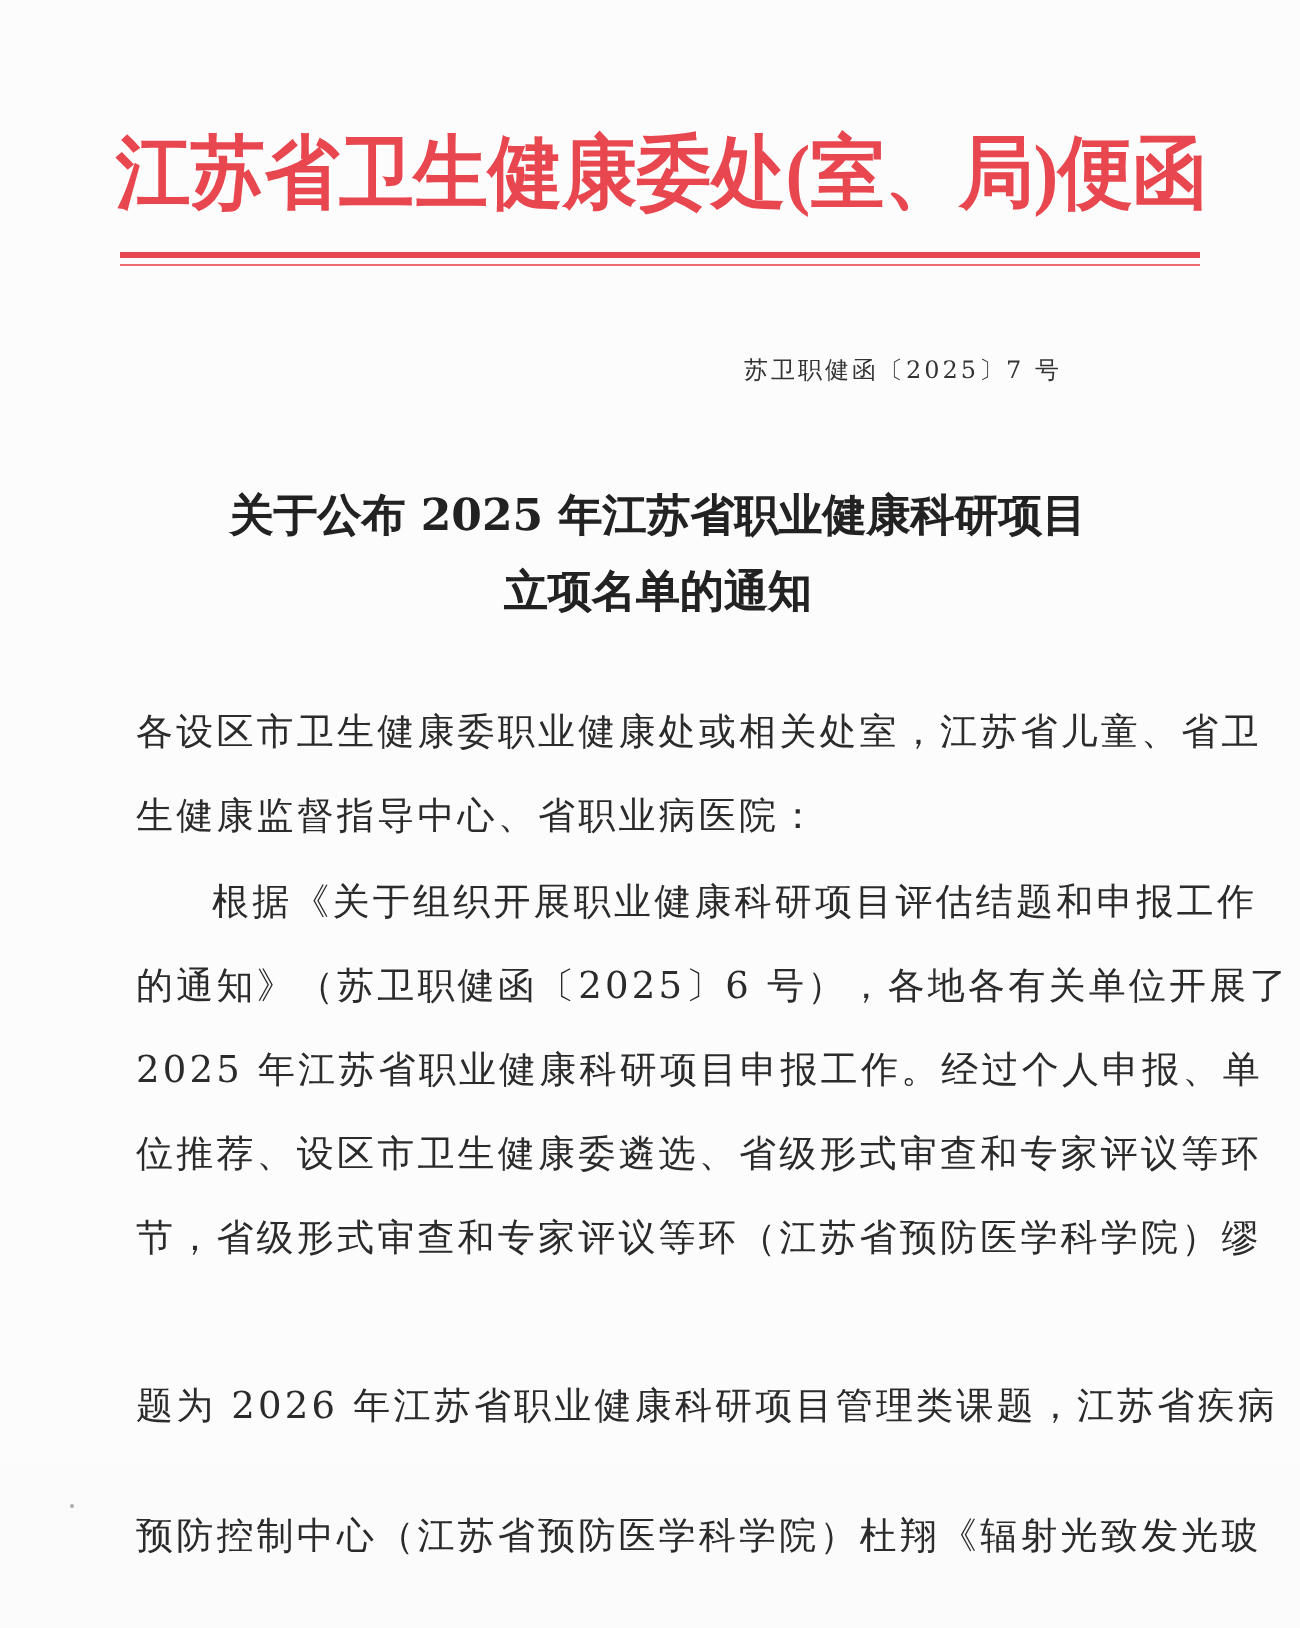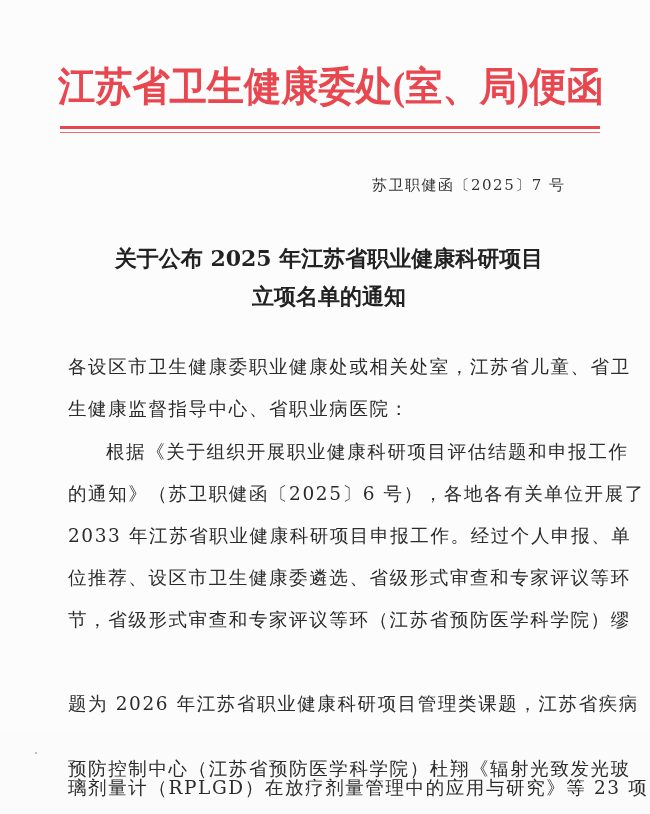--- a/index.html
+++ b/index.html
@@ -50,21 +50,21 @@
     left: 60px;
     top: 132px;
     width: 540px;
     height: 1px;
     background: #ec6a70;
   }
   .docno {
     position: absolute;
     left: 372px;
     top: 172px;
-    font-size: 15px;
+    font-size: 12px;
     line-height: 26px;
     color: #333;
     letter-spacing: 1.5px;
     white-space: nowrap;
   }
   .title {
     position: absolute;
     left: 0;
     width: 650px;
     text-align: center;
@@ -112,21 +112,20 @@
   <div class="docno">苏卫职健函〔2025〕7 号</div>
 
   <div class="title l1">关于公布 2025 年江苏省职业健康科研项目</div>
   <div class="title l2">立项名单的通知</div>
 
   <div class="body-line" style="top:352px">各设区市卫生健康委职业健康处或相关处室，江苏省儿童、省卫</div>
   <div class="body-line short" style="top:394px">生健康监督指导中心、省职业病医院：</div>
 
   <div class="body-line indent" style="top:437px">根据《关于组织开展职业健康科研项目评估结题和申报工作</div>
   <div class="body-line" style="top:479px">的通知》（苏卫职健函〔2025〕6 号），各地各有关单位开展了</div>
-  <div class="body-line" style="top:521px">2033 年江苏省职业健康科研项目申报工作。经过个人申报、单</div>
+  <div class="body-line" style="top:521px">2025 年江苏省职业健康科研项目申报工作。经过个人申报、单</div>
   <div class="body-line" style="top:563px">位推荐、设区市卫生健康委遴选、省级形式审查和专家评议等环</div>
   <div class="body-line" style="top:605px">节，省级形式审查和专家评议等环（江苏省预防医学科学院）缪</div>
   <div class="body-line" style="top:689px">题为 2026 年江苏省职业健康科研项目管理类课题，江苏省疾病</div>
   <div class="body-line" style="top:754px">预防控制中心（江苏省预防医学科学院）杜翔《辐射光致发光玻</div>
-  <div class="body-line" style="top:773px">璃剂量计（RPLGD）在放疗剂量管理中的应用与研究》等 23 项</div>
 
   <div class="speck"></div>
 </div>
 
 </body></html>

